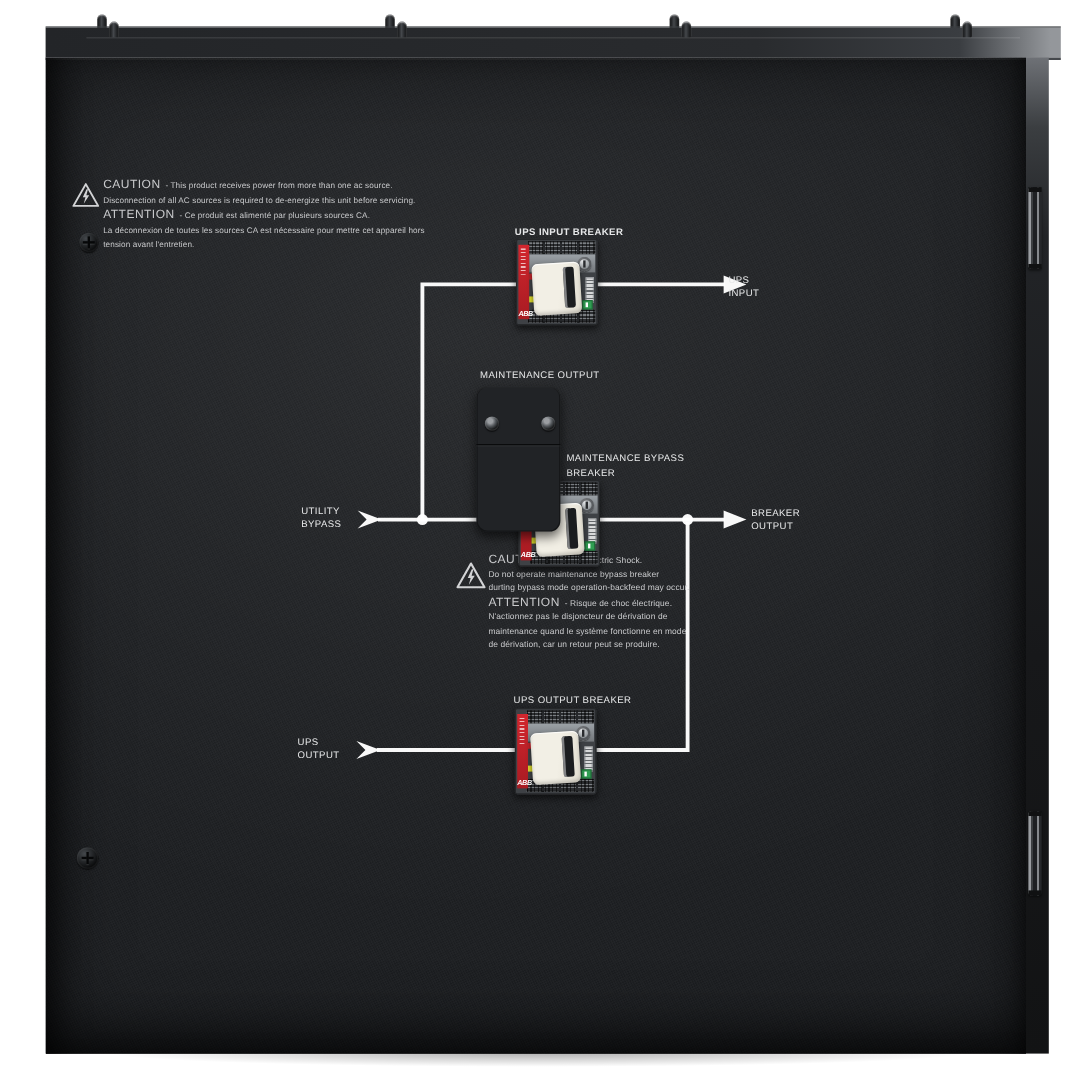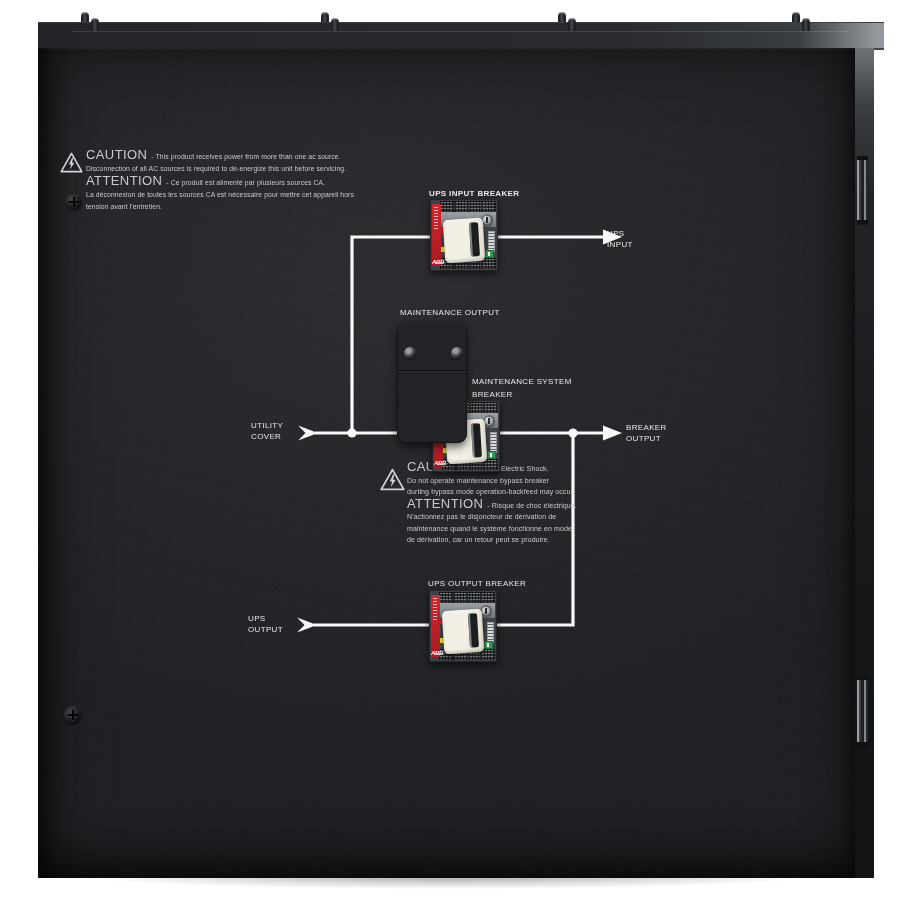--- a/index.html
+++ b/index.html
@@ -50,21 +50,21 @@
   .screw::after{width:2px;height:10px;margin:-5px -1px;}
 
   
   .logo{position:absolute;left:652px;top:110px;z-index:3;color:var(--logo);
     font-size:30px;font-weight:bold;letter-spacing:-.5px;}
 
   
   .caution{position:absolute;z-index:3;color:var(--caution-text);}
   .warn-tri{position:absolute;z-index:3;}
   .c-row{display:flex;align-items:baseline;gap:4px;line-height:12px;white-space:nowrap;}
-  .c-title{font-size:13px;letter-spacing:.4px;}
+  .c-title{font-size:10px;letter-spacing:.4px;}
   .c-body{font-size:6.8px;letter-spacing:.1px;line-height:12px;white-space:nowrap;}
   .caution-mid .c-body{font-size:7px;line-height:11.5px;}
   .c-gap{margin-top:0;}
 
   
   .dlabel{position:absolute;z-index:3;color:var(--label-text);font-size:8px;
     letter-spacing:.35px;line-height:11px;white-space:pre-line;}
   .ta-c{text-align:left;}
 
   
@@ -181,24 +181,24 @@
     <circle class="node" cx="573" cy="433" r="4.6"></circle>
     <path class="wire" d="M573,435 V625 H497"></path>
     <path class="wire" d="M314,625 H430"></path>
     <polygon class="node" points="297,617.5 317,625 297,632.5 304.5,625"></polygon>
   </svg>
 
   <div class="dlabel" style="left:429px;top:188px;font-weight:bold;">UPS INPUT BREAKER</div>
   <div class="dlabel ta-c" style="left:607px;top:228px;width:60px;">UPS
 INPUT</div>
   <div class="dlabel" style="left:400px;top:307px;">MAINTENANCE OUTPUT</div>
-  <div class="dlabel" style="left:472px;top:375px;line-height:13px;">MAINTENANCE SYSTEM
+  <div class="dlabel" style="left:472px;top:375px;line-height:13px;">MAINTENANCE BYPASS
 BREAKER</div>
   <div class="dlabel ta-c" style="left:251px;top:420px;width:60px;">UTILITY
-COVER</div>
+BYPASS</div>
   <div class="dlabel" style="left:626px;top:422px;">BREAKER
 OUTPUT</div>
   <div class="dlabel" style="left:428px;top:578px;">UPS OUTPUT BREAKER</div>
   <div class="dlabel ta-c" style="left:248px;top:613px;width:60px;">UPS
 OUTPUT</div>
 
   <div class="breaker" style="left:430px;top:199px;">
     <div class="brk-term top"></div>
     <div class="brk-term bot"></div>
     <div class="brk-band"></div>

